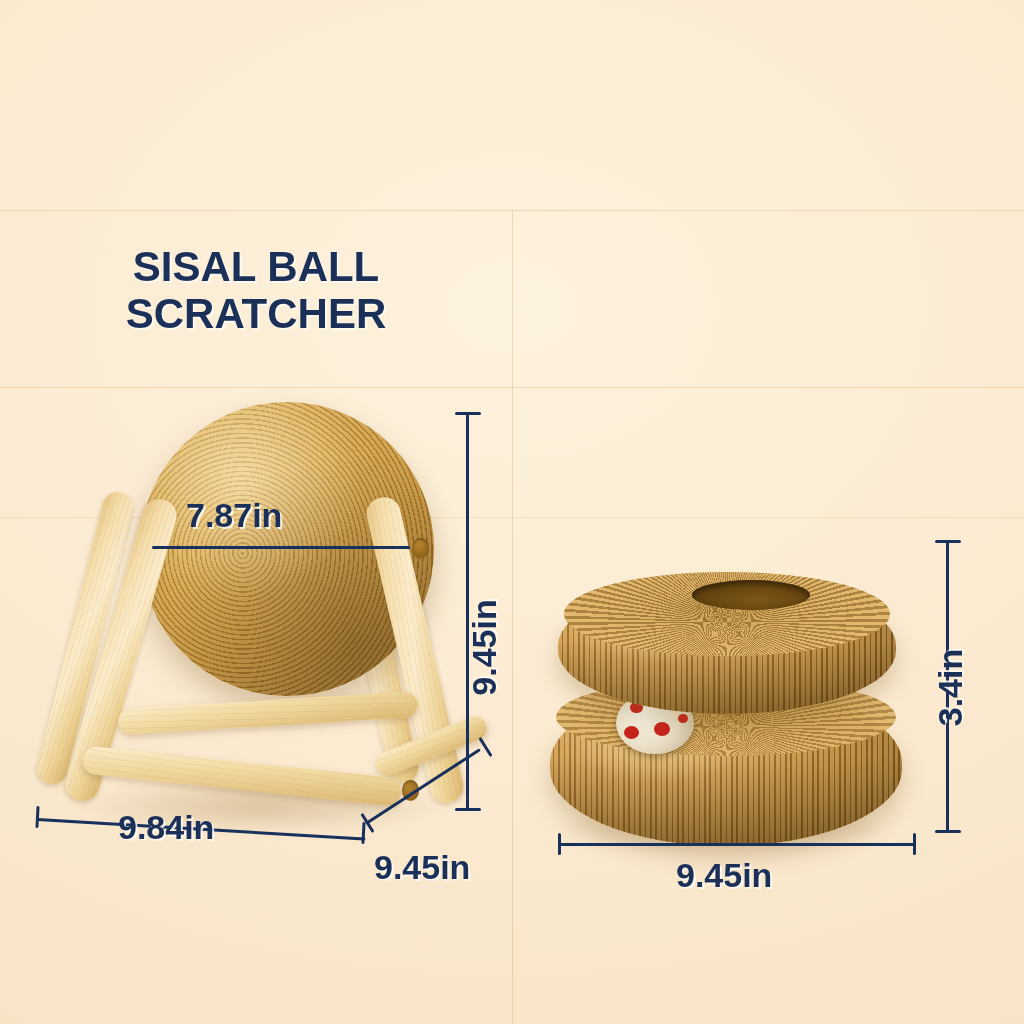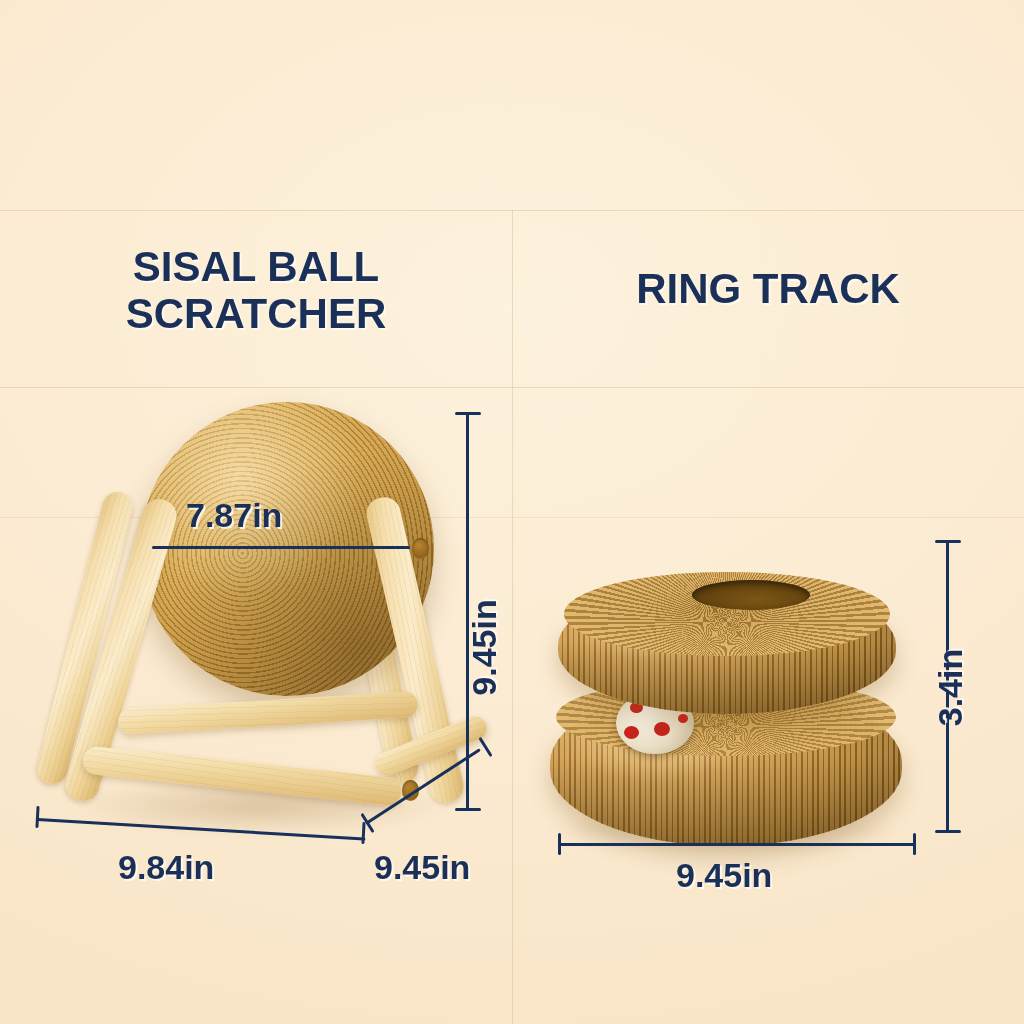--- a/index.html
+++ b/index.html
@@ -231,21 +231,20 @@
 <div id="page">
 
   <div class="divider-h" style="top:210px;"></div>
   <div class="divider-h" style="top:387px;"></div>
   <div class="divider-h" style="top:517px; background:rgba(201,160,96,0.18);"></div>
   <div class="divider-v" style="left:512px; top:210px; height:814px;"></div>
 
 
   <div class="panel-heading heading-left">SISAL BALL
 SCRATCHER</div>
-  <div class="panel-heading heading-right">RING TRACK</div>
 
   <div class="floor-shadow" style="left:70px; top:776px; width:380px; height:60px;"></div>
 
   <div class="stand">
     <div class="leg leg-back-l"></div>
     <div class="leg leg-back-r"></div>
 
     <div class="ball">
       <div class="ball-rings"></div>
       <div class="ball-shade"></div>
@@ -266,21 +265,21 @@
   <div class="dim-label" style="left:186px; top:496px;">7.87in</div>
 
   <div class="rule rule-v" style="left:466px; top:414px; height:396px;"></div>
   <div class="tick-h" style="left:455px; top:412px;"></div>
   <div class="tick-h" style="left:455px; top:808px;"></div>
   <div class="dim-label rot" style="left:404px; top:628px; width:160px; text-align:center;">9.45in</div>
 
   <div class="rule-diag" style="left:36px; top:818px; width:330px; transform:rotate(3.4deg);"></div>
   <div class="tick-v" style="left:36px; top:806px; transform:rotate(3deg);"></div>
   <div class="tick-v" style="left:362px; top:822px; transform:rotate(3deg);"></div>
-  <div class="dim-label" style="left:118px; top:848px;">9.84in</div>
+  <div class="dim-label" style="left:118px; top:808px;">9.84in</div>
 
   <div class="rule-diag" style="left:366px; top:822px; width:136px; transform:rotate(-33deg);"></div>
   <div class="tick-v" style="left:366px; top:812px; transform:rotate(-32deg);"></div>
   <div class="tick-v" style="left:484px; top:736px; transform:rotate(-32deg);"></div>
   <div class="dim-label" style="left:374px; top:848px;">9.45in</div>
 
   <div class="floor-shadow" style="left:548px; top:806px; width:350px; height:46px;"></div>
 
   <div class="ringtrack">
 

